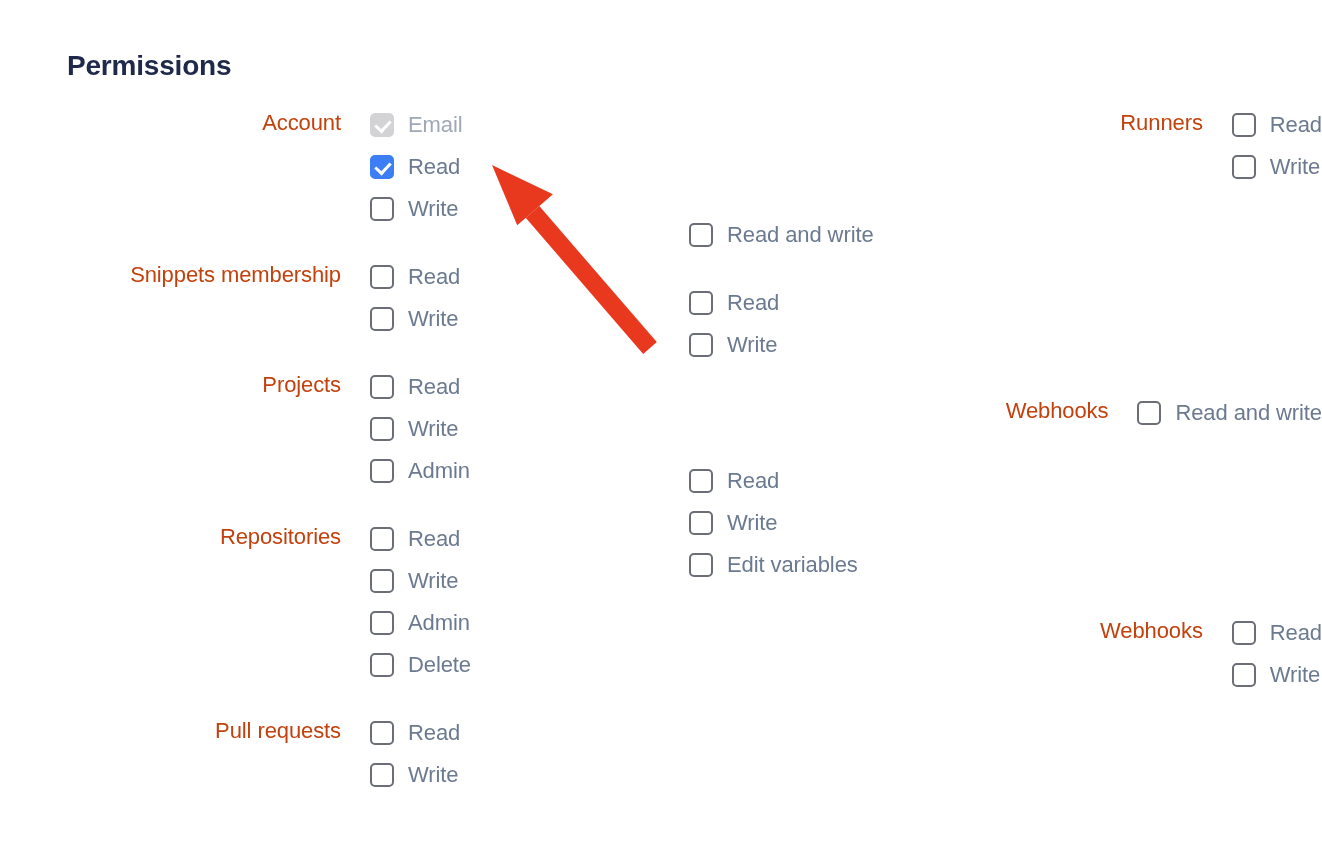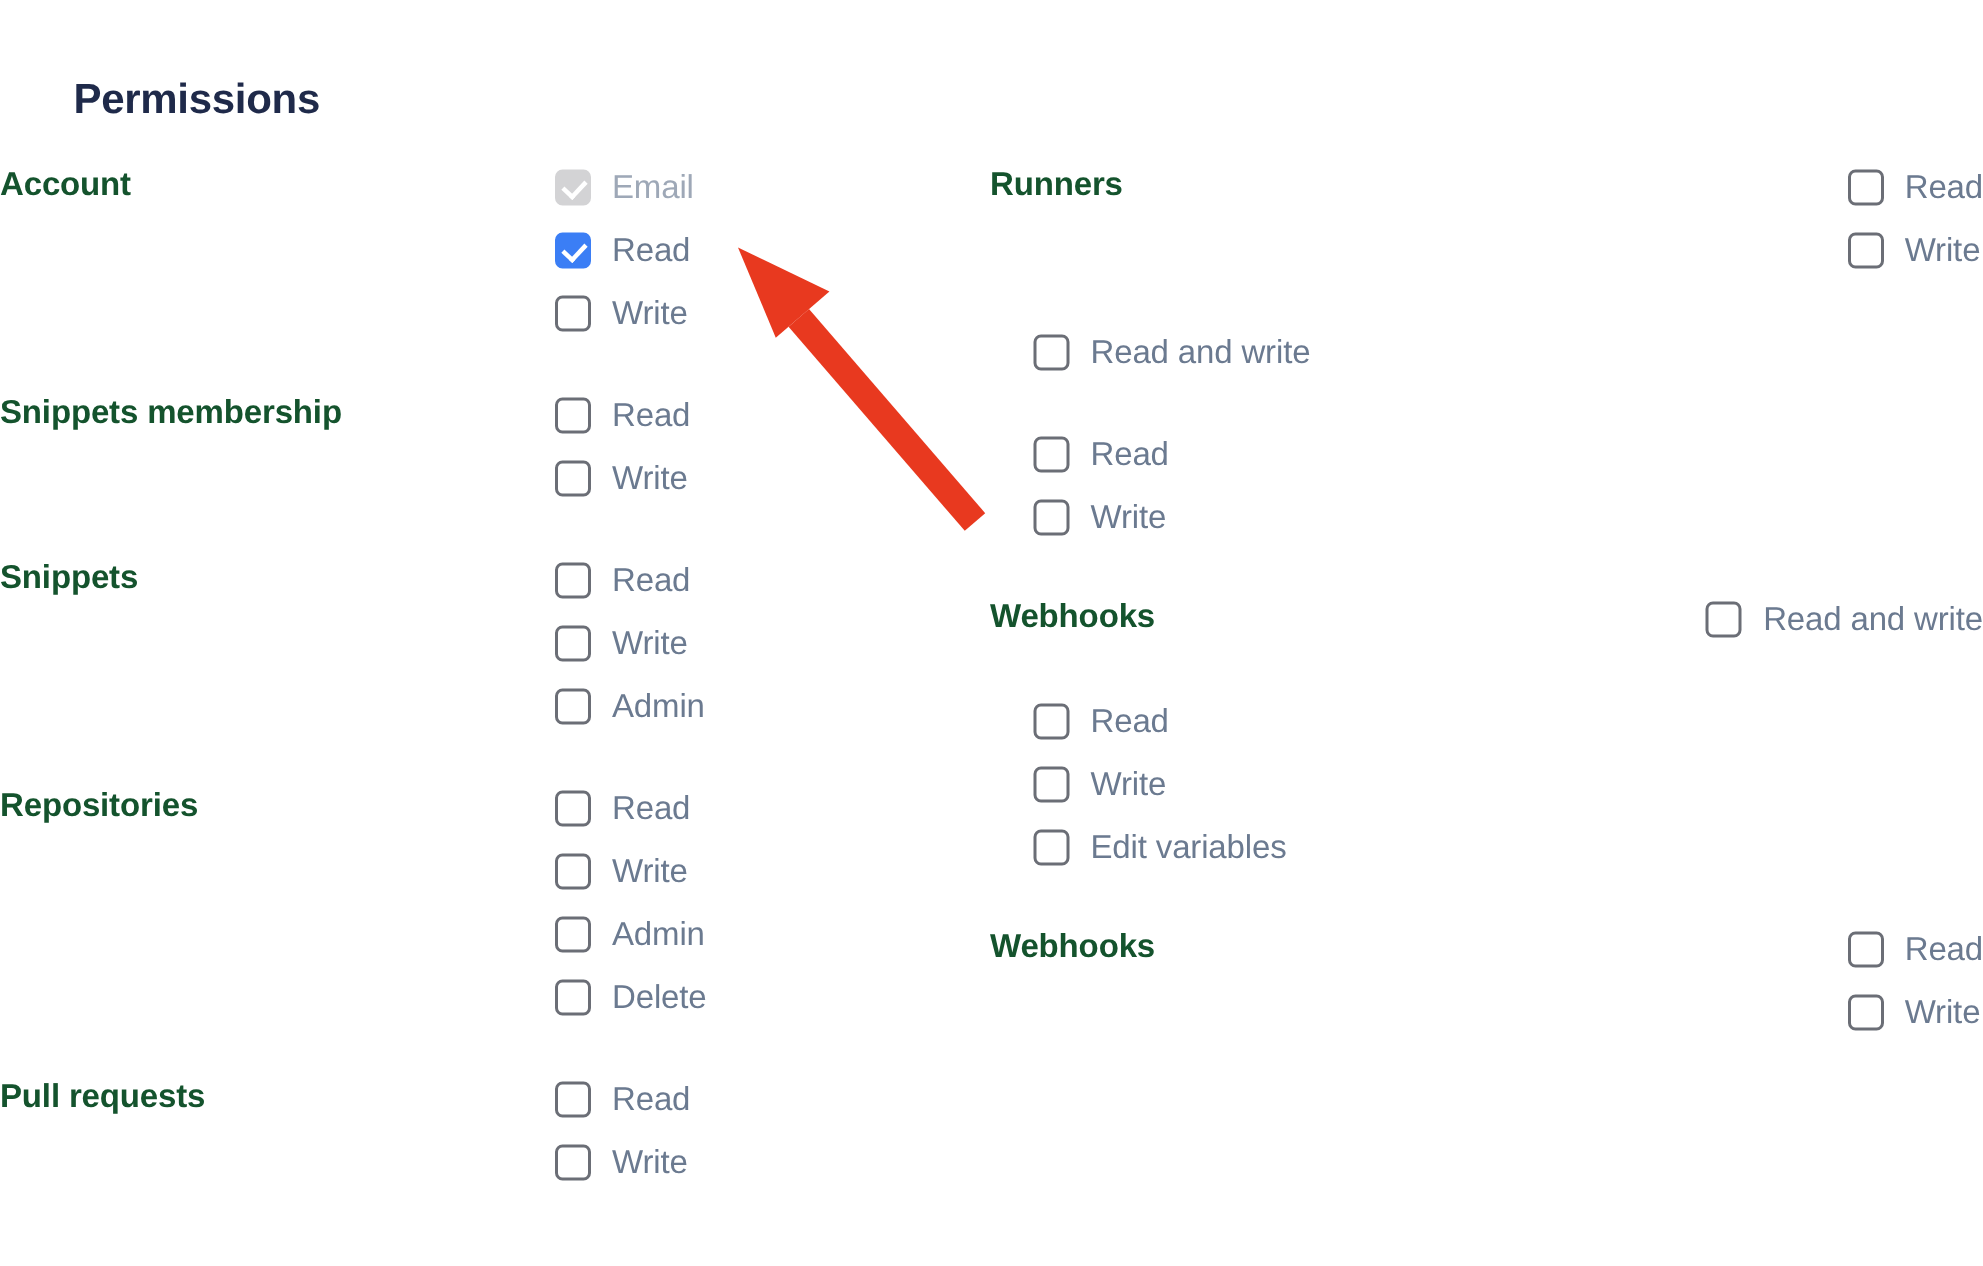--- a/index.html
+++ b/index.html
@@ -9,21 +9,21 @@
     height: 844px;
     background: #ffffff;
     font-family: "Liberation Sans", sans-serif;
     position: relative;
     overflow: hidden;
     -webkit-font-smoothing: antialiased;
   }
 
   .page-title {
     position: absolute;
-    left: 49px;
+    left: 67px;
     top: 50px;
     font-size: 28px;
     font-weight: bold;
     color: #1f2a4a;
     letter-spacing: -0.2px;
   }
 
   .columns {
     position: absolute;
     left: 0;
@@ -39,22 +39,23 @@
   .column.right { left: 660px; width: 662px; }
 
   .perm-group {
     display: flex;
     align-items: flex-start;
     margin-bottom: 26px;
   }
 
   .group-label {
     font-size: 22px;
-    font-weight: bold;
-    color: #14532d;
+    font-weight: normal;
+    color: #c2410c;
+    text-align: right;
     line-height: 33px;
     padding-top: 2px;
     letter-spacing: -0.1px;
   }
   .column.left  .group-label { width: 341px; }
   .column.right .group-label { width: 911px; }
 
   .options {
     display: flex;
     flex-direction: column;
@@ -154,21 +155,21 @@
             <span class="checkbox"></span>
             <span class="option-label">Read</span>
           </div>
           <div class="option-row">
             <span class="checkbox"></span>
             <span class="option-label">Write</span>
           </div>
         </div>
       </div>
       <div class="perm-group">
-        <div class="group-label">Snippets</div>
+        <div class="group-label">Projects</div>
         <div class="options">
           <div class="option-row">
             <span class="checkbox"></span>
             <span class="option-label">Read</span>
           </div>
           <div class="option-row">
             <span class="checkbox"></span>
             <span class="option-label">Write</span>
           </div>
           <div class="option-row">

